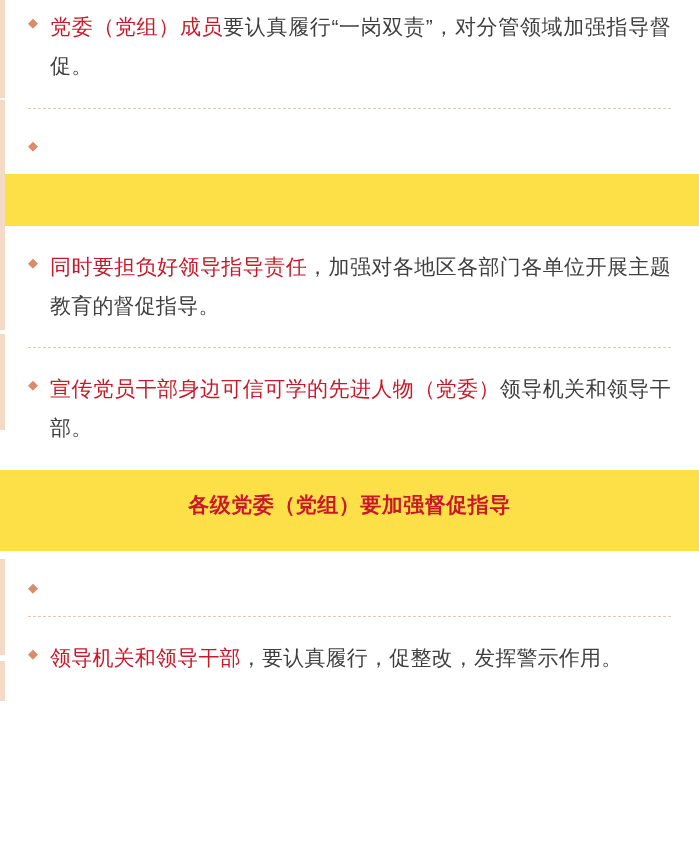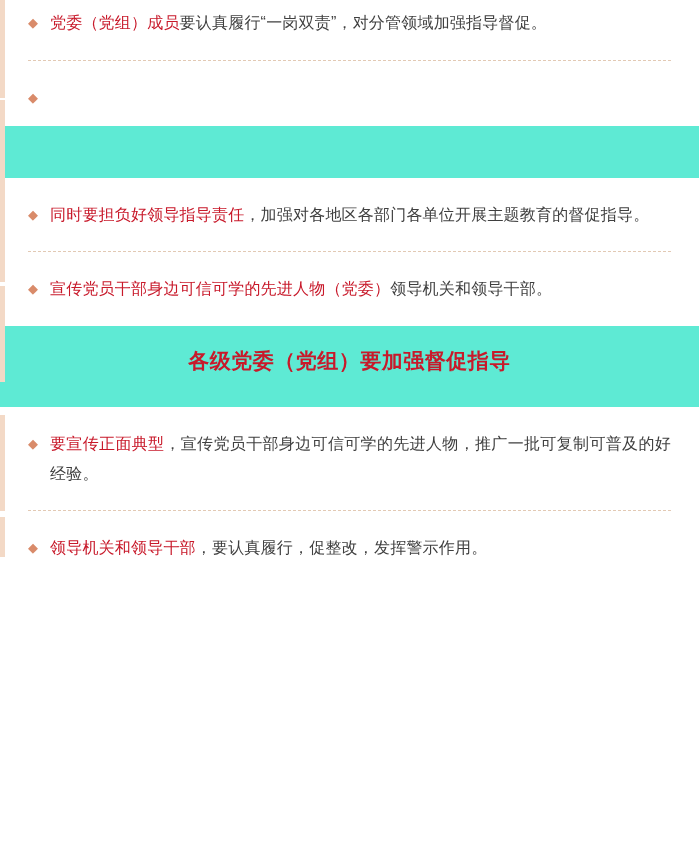--- a/index.html
+++ b/index.html
@@ -15,21 +15,21 @@
   .page {
     width: 699px;
     min-height: 842px;
     position: relative;
     overflow: hidden;
     background: #ffffff;
   }
 
   
   .band {
-    background: #5eead4;
+    background: #fde047;
     text-align: center;
     padding: 20px 24px 32px 24px;
     box-sizing: border-box;
   }
   .band-title {
     color: #c8192a;
     font-size: 21px;
     font-weight: bold;
     letter-spacing: 0.5px;
     line-height: 1.4;
@@ -53,21 +53,21 @@
     flex: 0 0 auto;
     width: 22px;
     padding-top: 8px;
     color: #d98b6a;
     font-size: 13px;
     line-height: 1;
     text-align: left;
   }
   .text {
     flex: 1 1 auto;
-    font-size: 16px;
+    font-size: 21px;
     line-height: 1.85;
     color: #3f3f3f;
     letter-spacing: 0.2px;
     text-align: justify;
   }
   .text .hl {
     color: #c8192a;
   }
 
   
@@ -125,23 +125,20 @@
   <div class="band">
     <div class="band-title">各级党委（党组）要加强督促指导</div>
   </div>
 
   <div class="block" style="position:relative;">
     <div class="rail" style="top:8px;height:96px;"></div>
     <div class="rail" style="top:110px;height:40px;"></div>
 
     <div class="item">
       <span class="bullet">◆</span>
-      <div class="text">
-        <span class="hl">要宣传正面典型</span><span>，宣传党员干部身边可信可学的先进人物，推广一批可复制可普及的好经验。</span>
-      </div>
     </div>
 
     <div class="item" style="padding-bottom:0;">
       <span class="bullet">◆</span>
       <div class="text">
         <span class="hl">领导机关和领导干部</span><span>，要认真履行，促整改，发挥警示作用。</span>
       </div>
     </div>
   </div>
 

